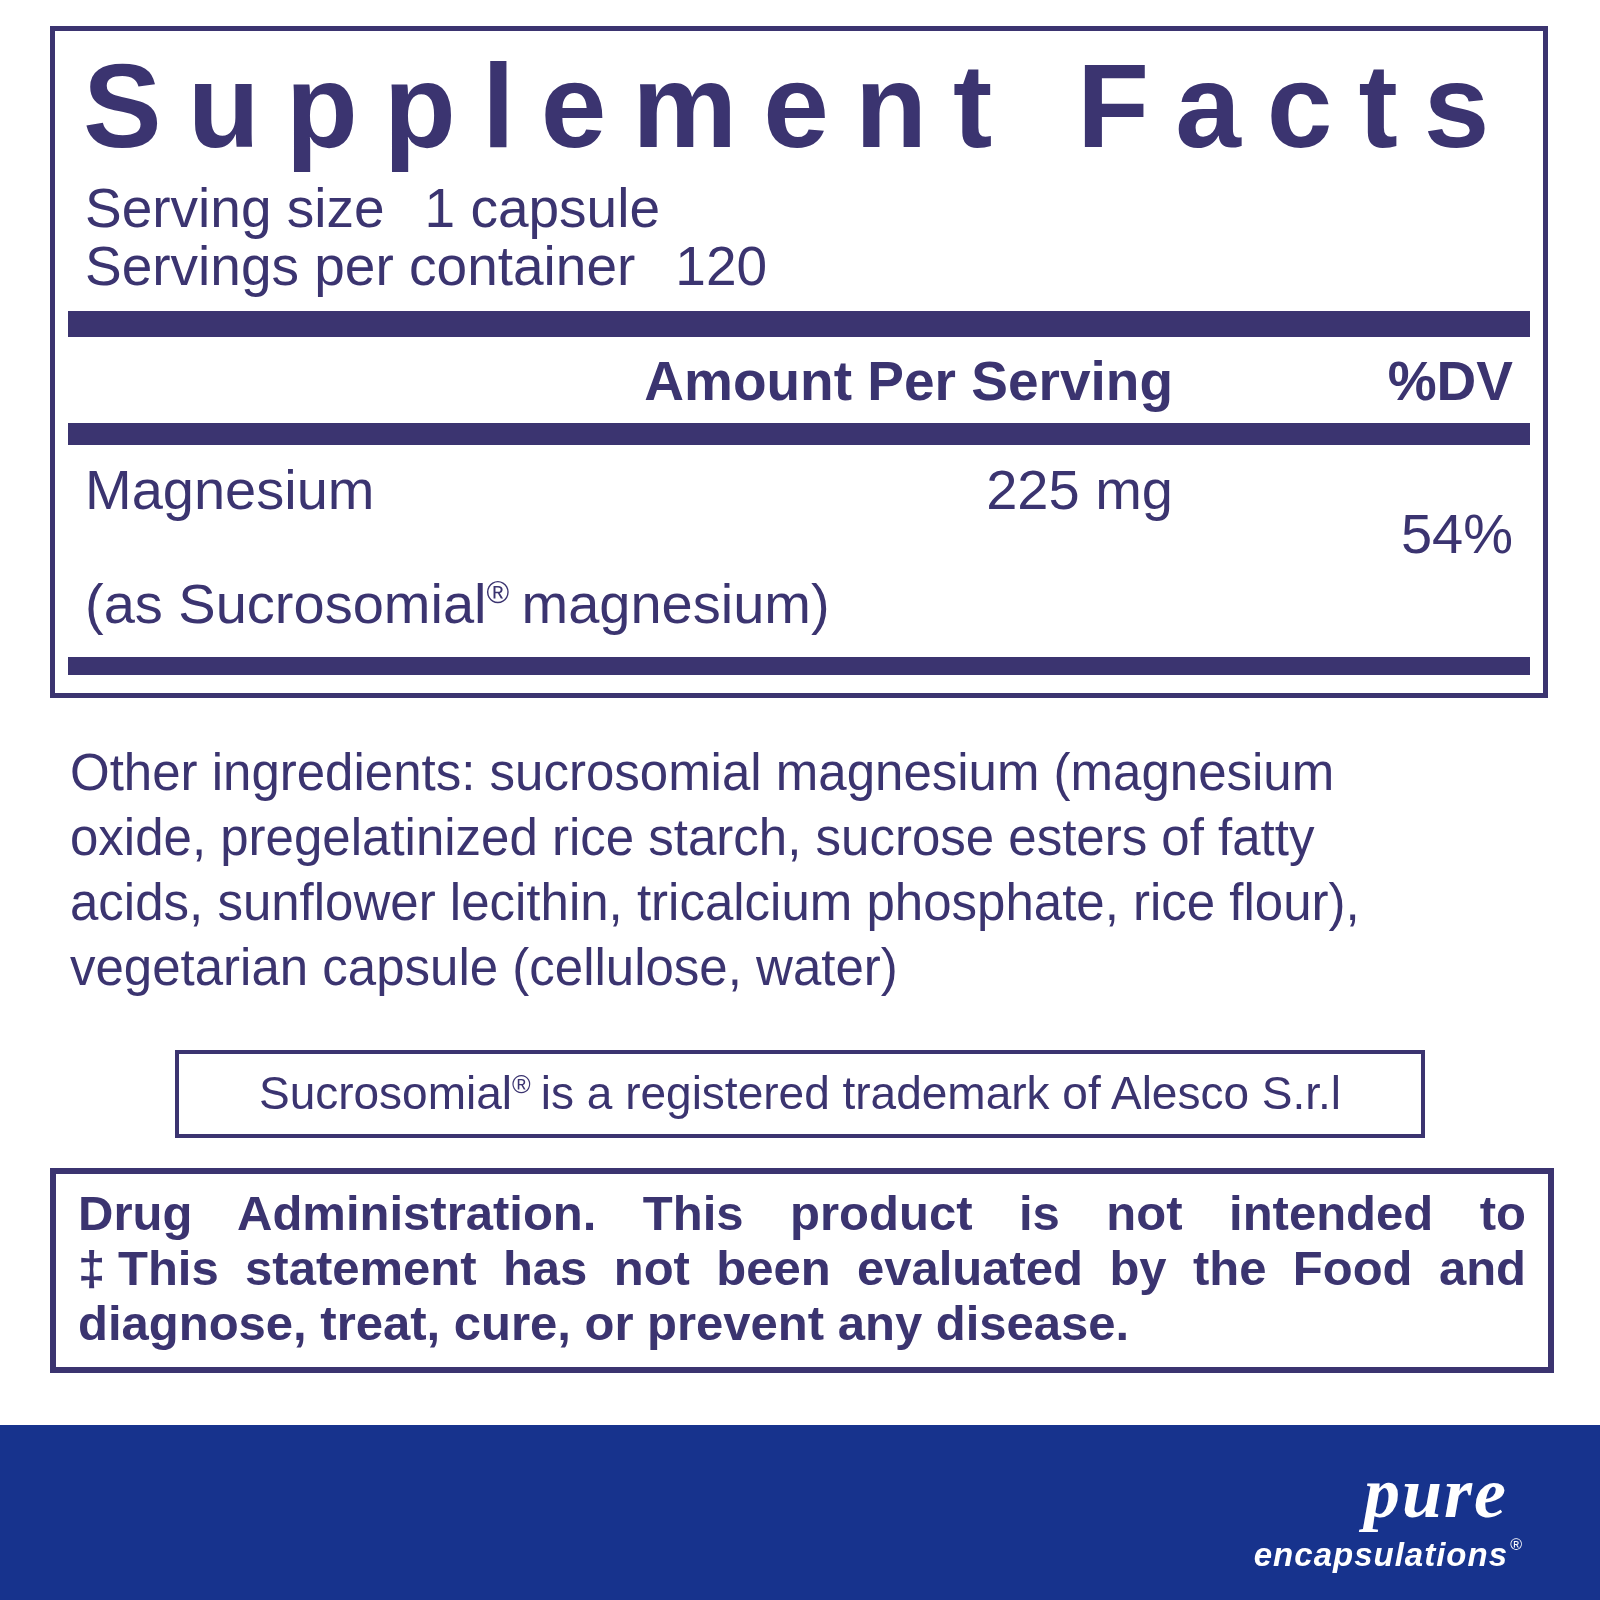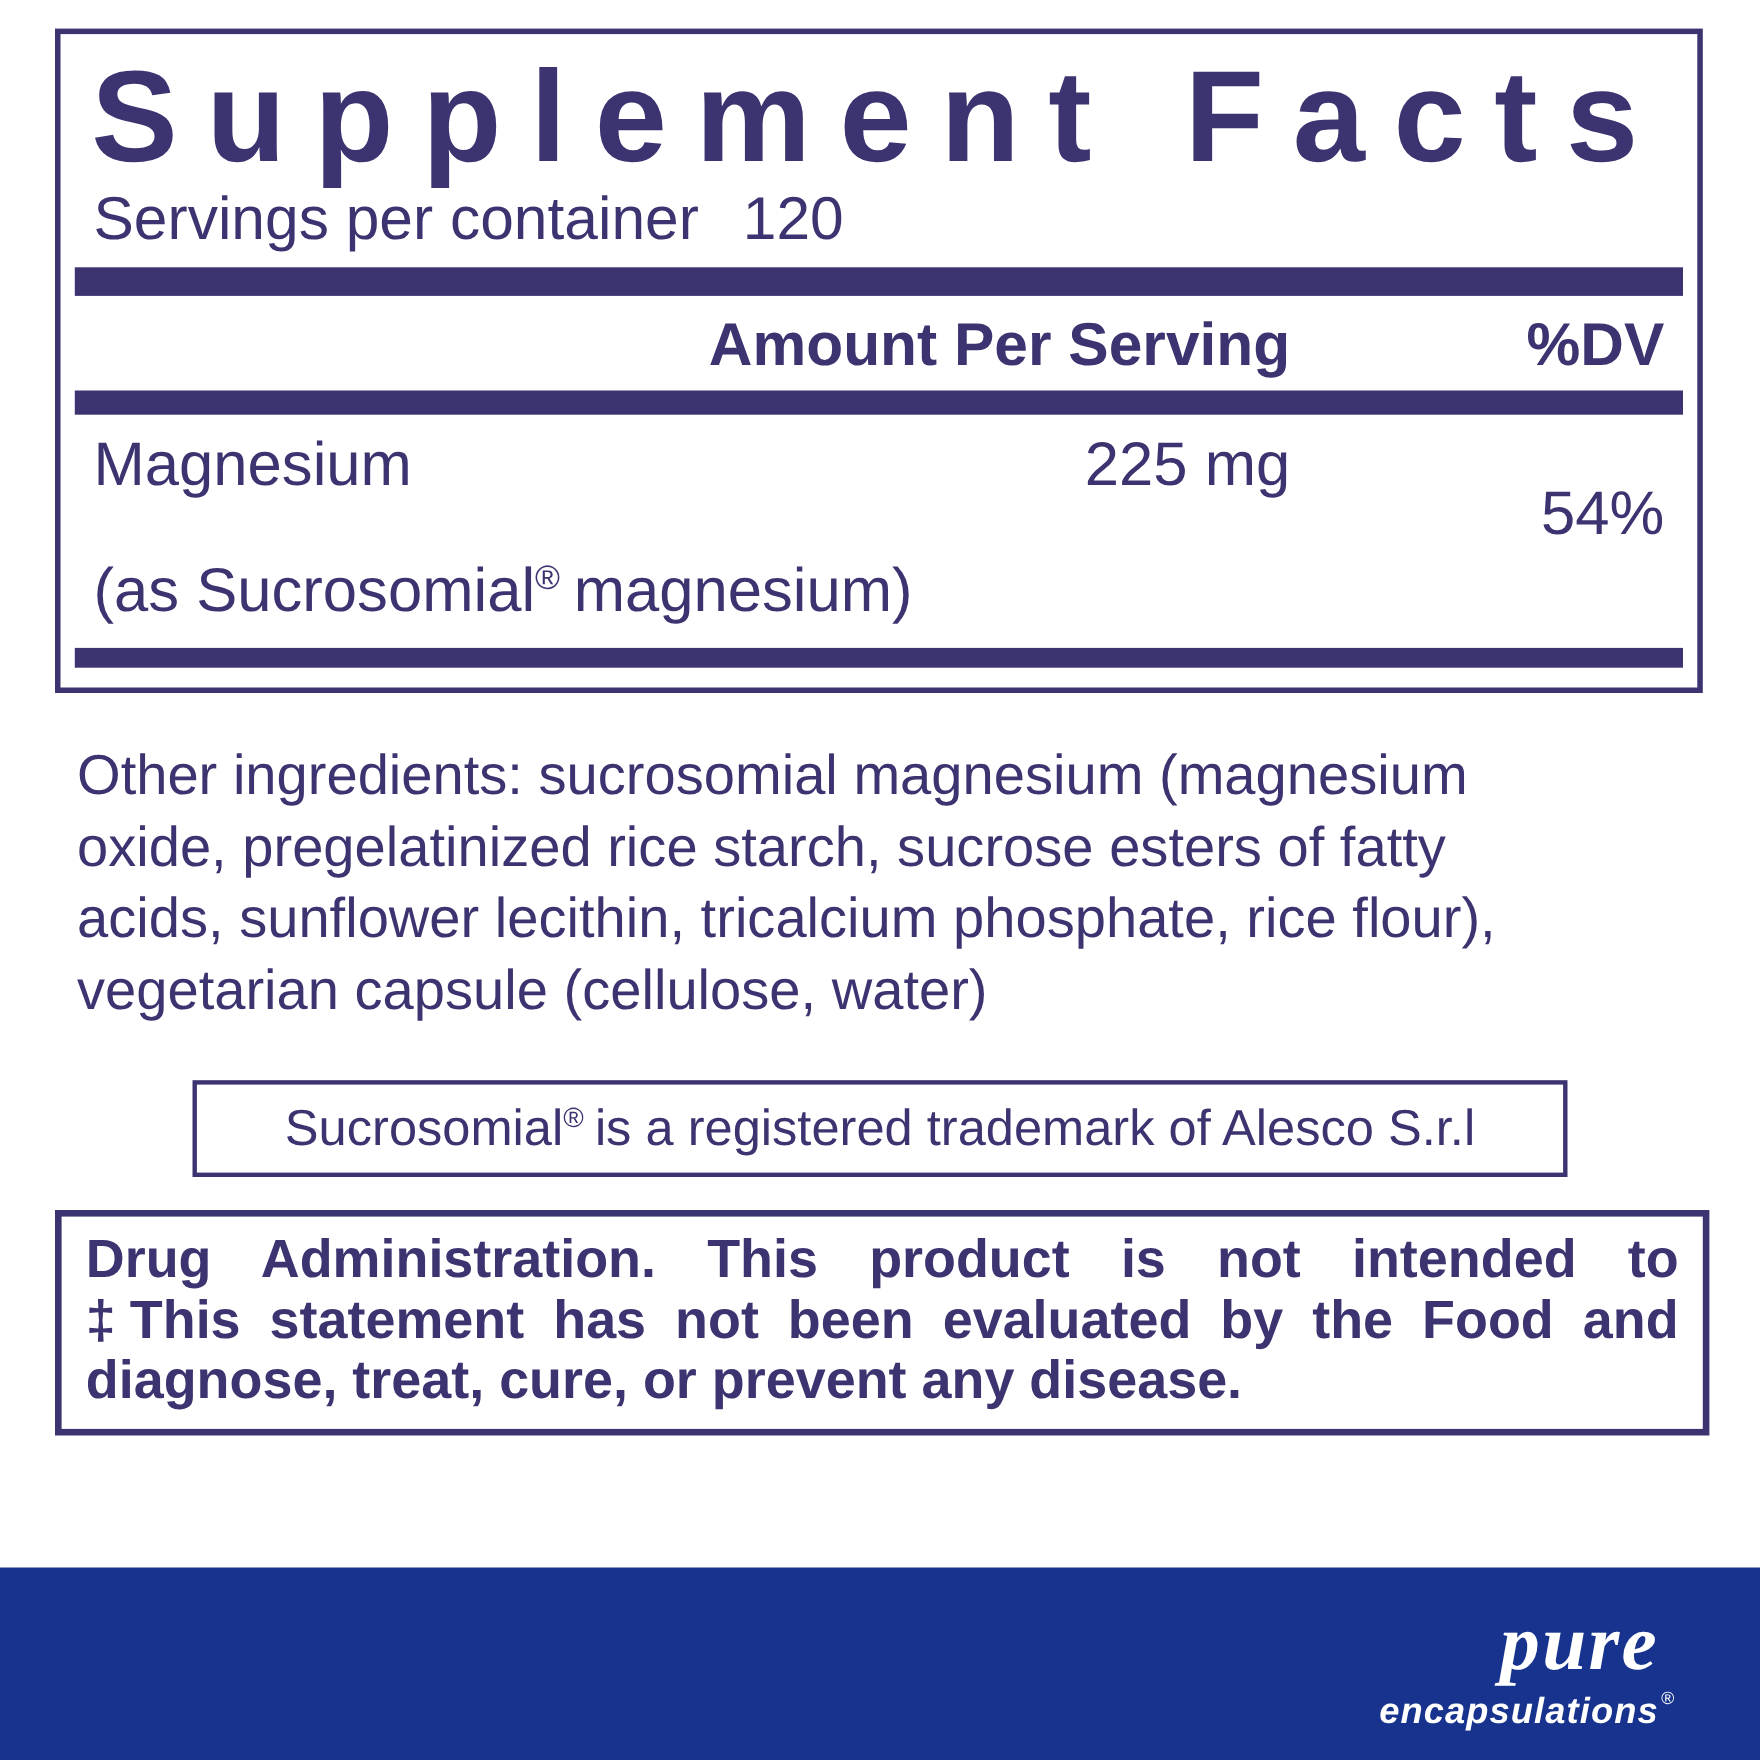--- a/index.html
+++ b/index.html
@@ -163,20 +163,24 @@
   }
 </style>
 </head>
 <body>
 
 <div class="page">
 
   <div class="facts-box">
     <div class="facts-title">Supplement Facts</div>
 
+    <div class="serving-line first">
+      <span>Serving size</span>
+      <span>1 capsule</span>
+    </div>
     <div class="serving-line">
       <span>Servings per container</span>
       <span>120</span>
     </div>
 
     <div class="bar bar-lg"></div>
 
     <div class="cols-row">
       <span class="col-amount">Amount Per Serving</span>
       <span class="col-dv">%DV</span>

